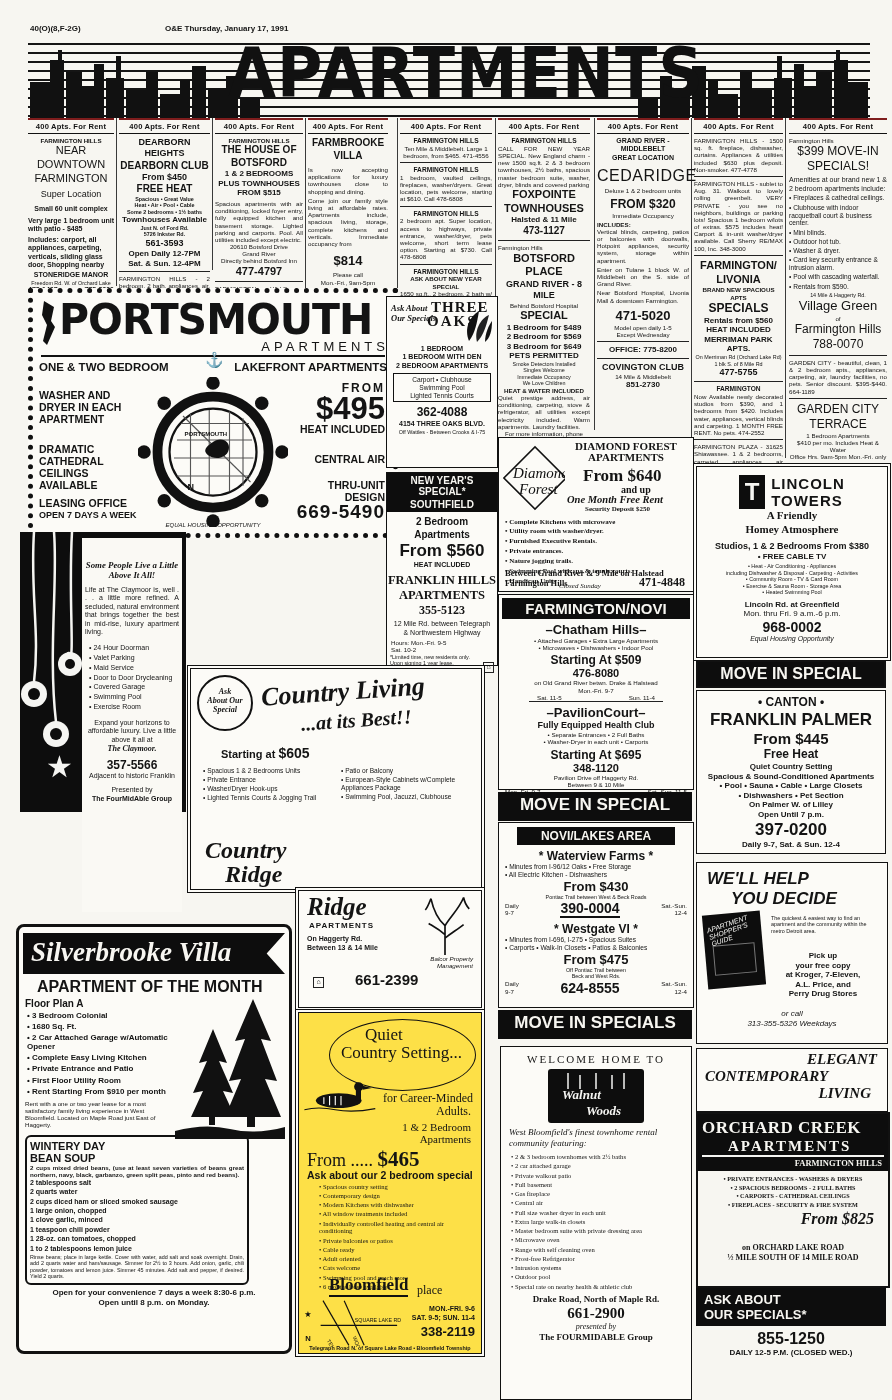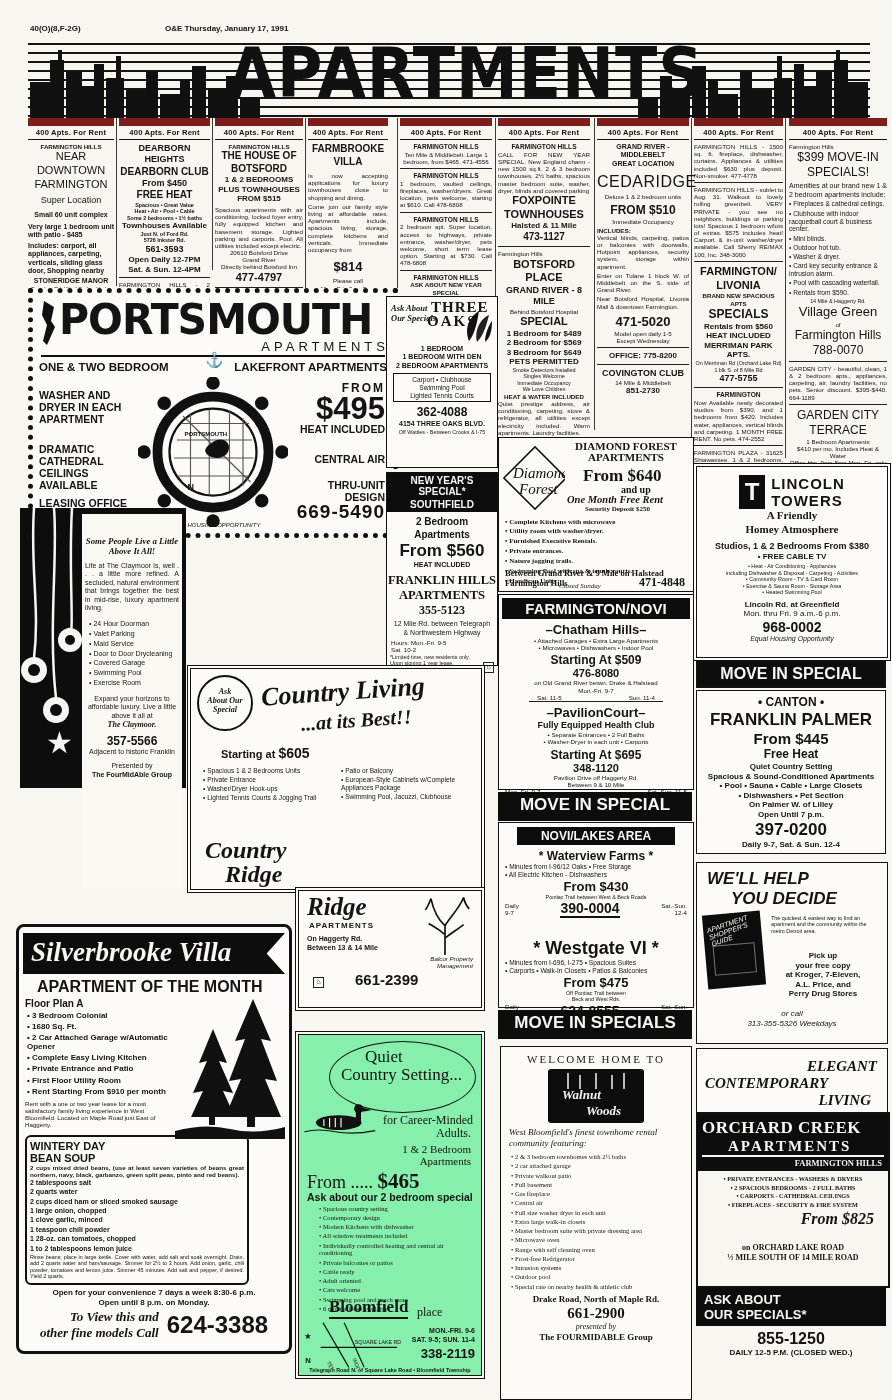--- a/index.html
+++ b/index.html
@@ -13,21 +13,21 @@
   .s6{font-size:6.2px;line-height:1.16}
   .s65{font-size:6.6px;line-height:1.18}
   .s7{font-size:7px;line-height:1.2}
   .s8{font-size:8px;line-height:1.2}
   .s9{font-size:9px;line-height:1.25}
   .s10{font-size:10px;line-height:1.25}
   .s11{font-size:11px;line-height:1.25}
   .s12{font-size:12px;line-height:1.25}
   .s13{font-size:13px;line-height:1.25}
   .s16{font-size:16px;line-height:1.2}
-  .cat{font-size:7.6px;font-weight:bold;border-top:8px solid #7f1d1d;border-bottom:1px solid #111;
+  .cat{font-size:7.6px;font-weight:bold;border-top:2px solid #7f1d1d;border-bottom:1px solid #111;
        padding:2px 1px;margin-bottom:3px;letter-spacing:.2px}
   .col{position:absolute;top:118px}
   .hr{border-top:1px solid #222;margin:3px 0}
   .box{border:1.5px solid #111;background:#fcfbf7}
   .dbl{border:1px solid #111;box-shadow:0 0 0 2px #fcfbf7,0 0 0 3px #111}
   .blackbar{background:#0d0d0d;color:#f7f6f1}
   .bl>div{margin:1.5px 0}.bl>div::before{content:"• "}
   .nb>div{margin:1px 0}
   .vline{position:absolute;width:1px;background:#3a3a3a}
   .gap2{height:2px}.gap4{height:4px}.gap6{height:6px}
@@ -248,21 +248,21 @@
   <div class="col" style="left:597px;width:92px">
     <div class="cat c">400  Apts. For Rent</div>
     <div>
       <div class="c s7 b">GRAND RIVER - MIDDLEBELT</div>
       <div class="c s7 b">GREAT LOCATION</div>
       <div class="gap4"></div>
       <div class="c s16" style="letter-spacing:.5px">CEDARIDGE</div>
       <div class="gap2"></div>
       <div class="c s6">Deluxe 1 &amp; 2 bedroom units</div>
       <div class="gap2"></div>
-      <div class="c s12 b">FROM $510</div>
+      <div class="c s12 b">FROM $320</div>
       <div class="c s6">Immediate Occupancy</div>
       <div class="gap2"></div>
       <div class="s6 b">INCLUDES:</div>
       <div class="s6 j">Vertical blinds, carpeting, patios or balconies with doorwalls, Hotpoint appliances, security system, storage within apartment.</div>
       <div class="gap2"></div>
       <div class="s6 j">Enter on Tulane 1 block W. of Middlebelt on the S. side of Grand River.</div>
       <div class="gap2"></div>
       <div class="s6 j">Near Botsford Hospital, Livonia Mall &amp; downtown Farmington.</div>
       <div class="gap4"></div>
       <div class="c s13 b">471-5020</div>
@@ -509,36 +509,36 @@
     <div class="c b" style="font-size:12px">* Waterview Farms *</div>
     <div class="s65" style="padding-left:6px">• Minutes from I-96/12 Oaks • Free Storage</div>
     <div class="s65" style="padding-left:6px">• All Electric Kitchen - Dishwashers</div>
     <div class="c b" style="font-size:13px">From $430</div>
     <div class="c s5">Pontiac Trail between West &amp; Beck Roads</div>
     <div style="display:flex;justify-content:space-between;align-items:center;padding:0 6px">
       <span class="s6"><span>Daily</span><br><span>9-7</span></span>
       <span class="b" style="font-size:14px;border-bottom:2px solid #111">390-0004</span>
       <span class="s6 r"><span>Sat.-Sun.</span><br><span>12-4</span></span>
     </div>
-    <div class="c b" style="font-size:18px;margin-top:20px">* Westgate VI *</div>
+    <div class="c b" style="font-size:12px;margin-top:4px">* Westgate VI *</div>
     <div class="s65" style="padding-left:6px">• Minutes from I-696, I-275 • Spacious Suites</div>
     <div class="s65" style="padding-left:6px">• Carports • Walk-In Closets • Patios &amp; Balconies</div>
     <div class="c b" style="font-size:13px">From $475</div>
     <div class="c s5">Off Pontiac Trail between</div>
     <div class="c s5">Beck and West Rds.</div>
     <div style="display:flex;justify-content:space-between;align-items:center;padding:0 6px">
       <span class="s6"><span>Daily</span><br><span>9-7</span></span>
       <span class="b" style="font-size:14px">624-8555</span>
       <span class="s6 r"><span>Sat.-Sun.</span><br><span>12-4</span></span>
     </div>
   </div>
 
   <div class="abs blackbar c b" style="left:498px;top:1010px;width:194px;height:26px;font-size:17px;padding-top:3px">MOVE IN SPECIALS</div>
 
-  <div class="abs" style="left:20px;top:508px;width:166px;height:280px;background:#0d0d0d">
+  <div class="abs" style="left:20px;top:532px;width:166px;height:280px;background:#0d0d0d">
     <svg class="abs" width="62" height="300" viewBox="0 0 62 300" style="left:0;top:0">
       <g stroke="#f5f5f2" stroke-width="2.5" fill="none">
         <path d="M14 0 C10 60 20 100 14 150"></path>
         <path d="M34 0 C38 50 28 120 36 190"></path>
         <path d="M52 0 C48 70 56 140 48 120"></path>
       </g>
       <g fill="#f5f5f2">
         <circle cx="14" cy="162" r="13"></circle>
           <circle cx="36" cy="202" r="13"></circle>
           <circle cx="50" cy="132" r="12"></circle>
@@ -654,30 +654,23 @@
           <div>1 large onion, chopped</div>
           <div>1 clove garlic, minced</div>
           <div>1 teaspoon chili powder</div>
           <div>1 28-oz. can tomatoes, chopped</div>
           <div>1 to 2 tablespoons lemon juice</div>
         </div>
       <div class="s5 j">Rinse beans; place in large kettle. Cover with water, add salt and soak overnight. Drain, add 2 quarts water and ham/sausage. Simmer for 2½ to 3 hours. Add onion, garlic, chili powder, tomatoes and lemon juice. Simmer 45 minutes. Add salt and pepper, if desired. Yield 2 quarts.</div>
     </div>
     <div class="c s8 b" style="margin-top:3px">Open for your convenience 7 days a week 8:30-6 p.m.</div>
     <div class="c s8 b">Open until 8 p.m. on Monday.</div>
-    <div style="display:flex;align-items:center;justify-content:center;gap:8px;margin-top:2px">
-      <div class="it ser b r" style="font-size:13px">
-        <div>To View this and</div>
-        <div>other fine models Call</div>
-      </div>
-      <div class="b" style="font-size:24px">624-3388</div>
-    </div>
-  </div>
-
-  <div class="abs dbl" style="left:298px;top:1034px;width:182px;height:340px;background:#86efac">
+  </div>
+
+  <div class="abs dbl" style="left:298px;top:1012px;width:182px;height:340px;background:#fde047">
     <div class="abs" style="left:30px;top:6px;width:145px;height:70px;border:1.5px solid #111;border-radius:50%"></div>
     <div class="abs ser" style="left:66px;top:12px;font-size:17px">Quiet</div>
     <div class="abs ser" style="left:42px;top:30px;font-size:17px">Country Setting...</div>
     <svg class="abs" width="80" height="42" viewBox="0 0 140 60" style="left:2px;top:62px">
       <ellipse cx="66" cy="38" rx="40" ry="13" fill="#111"></ellipse>
       <rect x="96" y="16" width="9" height="22" fill="#111"></rect>
       <circle cx="101" cy="14" r="8" fill="#111"></circle>
       <path d="M108 12 L124 16 L108 19Z" fill="#111"></path>
       <g stroke="#fcfbf7" stroke-width="2">
           <line x1="40" y1="32" x2="40" y2="44"></line>
@@ -828,21 +821,21 @@
         <div>at Kroger, 7-Eleven,</div>
       <div>A.L. Price, and</div>
         <div>Perry Drug Stores</div>
     </div>
     <div class="abs c it s8" style="left:20px;top:146px;width:150px">
       <div>or call</div>
       <div>313-355-5326 Weekdays</div>
     </div>
   </div>
 
-  <div class="abs box" style="left:696px;top:1048px;width:190px;height:60px;padding-top:9px">
+  <div class="abs box" style="left:696px;top:1048px;width:190px;height:60px;padding-top:2px">
     <div class="r ser b it" style="font-size:15px;padding-right:10px">ELEGANT</div>
     <div class="ser b it" style="font-size:15px;padding-left:8px">CONTEMPORARY</div>
     <div class="r ser b it" style="font-size:15px;padding-right:16px">LIVING</div>
   </div>
 
   <div class="abs" style="left:696px;top:1112px;width:190px;height:172px;border:2px solid #111">
     <div class="blackbar" style="padding:4px 4px 2px">
       <div class="ser b" style="font-size:17px;letter-spacing:.5px">ORCHARD CREEK</div>
       <div class="ser b" style="font-size:15px;letter-spacing:2px;padding-left:26px;border-bottom:2px solid #f5f5f2">APARTMENTS</div>
       <div class="ser b r" style="font-size:8.5px;padding:1px 2px">FARMINGTON HILLS</div>

